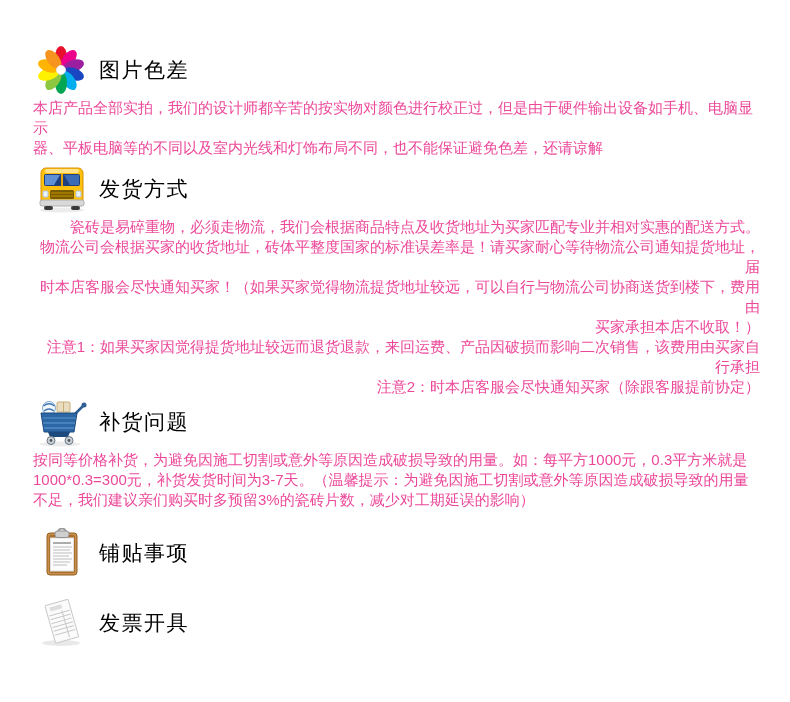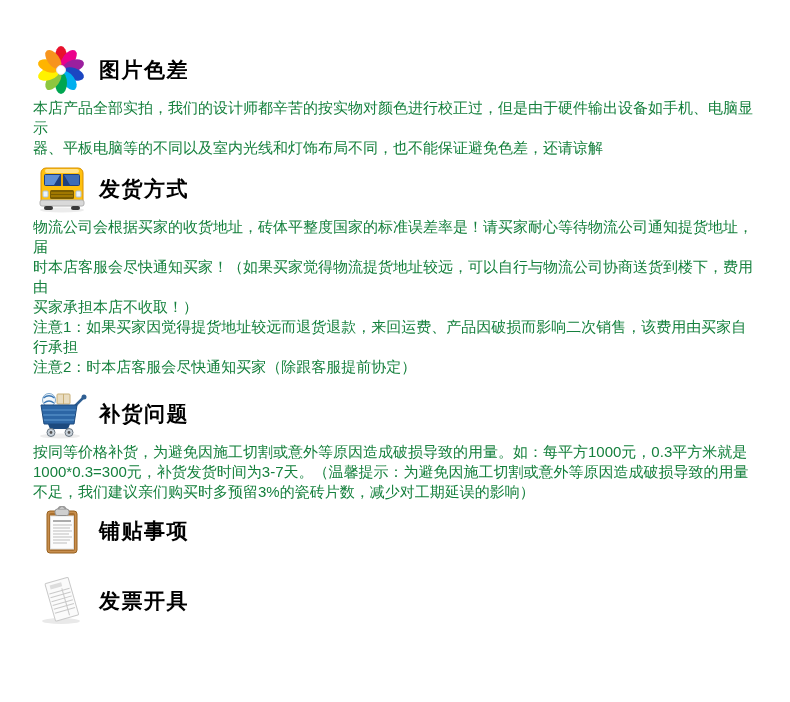--- a/index.html
+++ b/index.html
@@ -4,29 +4,29 @@
 <style>
   * { margin:0; padding:0; box-sizing:border-box; }
   html,body { background:#ffffff; }
   body {
     width:790px; height:702px; overflow:hidden;
     font-family:"Liberation Sans", sans-serif;
   }
   .wrap { padding:45px 30px 0 33px; }
   .section { }
   .s1 { margin-bottom:6px; }
-  .s2 { margin-bottom:12px; }
-  .s3 { margin-bottom:4px; }
+  .s2 { margin-bottom:0;text-align:right; }
+  .s3 { margin-bottom:18px; }
   .s4 { margin-bottom:20px;text-align:center; }
   .s5 { margin-bottom:0; }
   .head { display:flex; align-items:center; margin-bottom:3px; }
   .icon-box { width:58px; height:50px; display:flex; align-items:center; justify-content:center; margin-right:8px; flex-shrink:0; }
-  .title { font-size:21px; font-weight:bold; color:#000000; letter-spacing:1.5px; }
+  .title { font-size:21px; font-weight:normal; color:#000000; letter-spacing:1.5px; }
   .body-text { }
-  .body-line { font-size:15px; line-height:20px; color:#15803d; }
+  .body-line { font-size:15px; line-height:20px; color:#ec4899; }
 </style>
 </head>
 <body>
 
 <div class="wrap">
 
   <section class="section s1">
     <div class="head">
       <span class="icon-box">
         <svg viewBox="0 0 56 48" width="56" height="48" aria-hidden="true">
@@ -70,20 +70,21 @@
           <rect x="9" y="26" width="5" height="6" rx="1" fill="#eaf4ff" stroke="#b0c4d8"></rect>
           <rect x="42" y="26" width="5" height="6" rx="1" fill="#eaf4ff" stroke="#b0c4d8"></rect>
           <rect x="6" y="35" width="44" height="6" rx="2" fill="#d9d9d9" stroke="#b0b0b0"></rect>
           <rect x="10" y="41" width="9" height="4" rx="2" fill="#3a3a3a"></rect>
           <rect x="37" y="41" width="9" height="4" rx="2" fill="#3a3a3a"></rect>
         </svg>
       </span>
       <h2 class="title">发货方式</h2>
     </div>
     <div class="body-text">
+      <div class="body-line">瓷砖是易碎重物，必须走物流，我们会根据商品特点及收货地址为买家匹配专业并相对实惠的配送方式。</div>
       <div class="body-line">物流公司会根据买家的收货地址，砖体平整度国家的标准误差率是！请买家耐心等待物流公司通知提货地址，届</div>
       <div class="body-line">时本店客服会尽快通知买家！（如果买家觉得物流提货地址较远，可以自行与物流公司协商送货到楼下，费用由</div>
       <div class="body-line">买家承担本店不收取！）</div>
       <div class="body-line">注意1：如果买家因觉得提货地址较远而退货退款，来回运费、产品因破损而影响二次销售，该费用由买家自行承担</div>
       <div class="body-line">注意2：时本店客服会尽快通知买家（除跟客服提前协定）</div>
     </div>
   </section>
 
   <section class="section s3">
     <div class="head">

